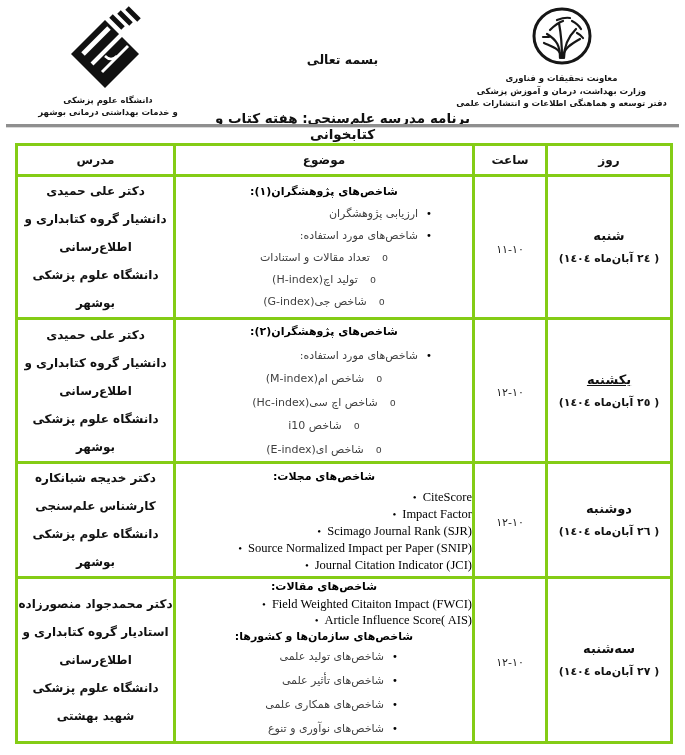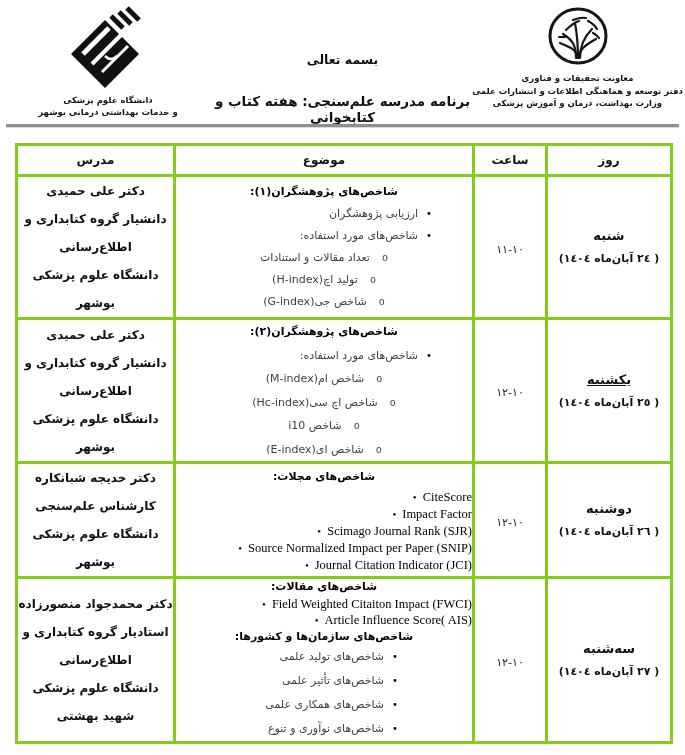--- a/index.html
+++ b/index.html
@@ -3,24 +3,24 @@
 <meta charset="utf-8">
 <style>
   html,body{margin:0;padding:0;}
   body{
     width:685px;height:755px;background:#ffffff;position:relative;overflow:hidden;
     font-family:"DejaVu Sans",sans-serif;color:#111;
   }
   
   .hdr-left{position:absolute;top:6px;left:28px;width:160px;text-align:center;}
   .hdr-left .cap{font-size:8.5px;font-weight:bold;line-height:12px;color:#151515;}
-  .hdr-right{position:absolute;top:6px;right:0;width:215px;text-align:center;}
+  .hdr-right{position:absolute;top:6px;right:16px;width:215px;text-align:center;}
   .hdr-right .cap{font-size:8.5px;font-weight:bold;line-height:12.5px;color:#151515;}
   .hdr-center{position:absolute;top:52px;left:200px;width:285px;text-align:center;}
-  .basmala{font-size:12.5px;font-weight:bold;margin-bottom:26px;}
+  .basmala{font-size:12.5px;font-weight:bold;margin-bottom:43px;}
   .page-title{font-size:13.5px;font-weight:bold;}
   .rule{position:absolute;top:124px;left:6px;width:673px;height:3px;background:#8f8f8f;border-bottom:1px solid #d9d9d9;}
   
   table.sched{
     position:absolute;top:143px;left:15px;width:655px;direction:rtl;
     border-collapse:collapse;table-layout:fixed;
   }
   .sched th,.sched td{border:3px solid #84cc16;padding:0;vertical-align:middle;}
   .sched thead tr{height:31px;}
   .sched th{font-size:12px;font-weight:bold;text-align:center;}
@@ -85,22 +85,22 @@
       <path d="M33,52 C33,43 41,38 50,33"></path>
       <path d="M31,52 C31,43 23,41 14,37"></path>
       <path d="M20,24 q7,-7 13,-9"></path>
       <path d="M27,14 q8,-3 13,-2"></path>
       <path d="M42,15 q6,3 9,8"></path>
       <path d="M13,31 h6"></path>
       <path d="M47,27 q4,2 6,5"></path>
     </g>
   </svg>
   <div class="cap">معاونت تحقیقات و فناوری</div>
+  <div class="cap">وزارت بهداشت، درمان و آموزش پزشکی</div>
   <div class="cap">دفتر توسعه و هماهنگی اطلاعات و انتشارات علمی</div>
-  <div class="cap">وزارت بهداشت، درمان و آموزش پزشکی</div>
 </div>
 
 <div class="rule"></div>
 
 <table class="sched">
   <colgroup>
     <col style="width:125px">
       <col style="width:73px">
       <col style="width:299px">
       <col style="width:158px">

